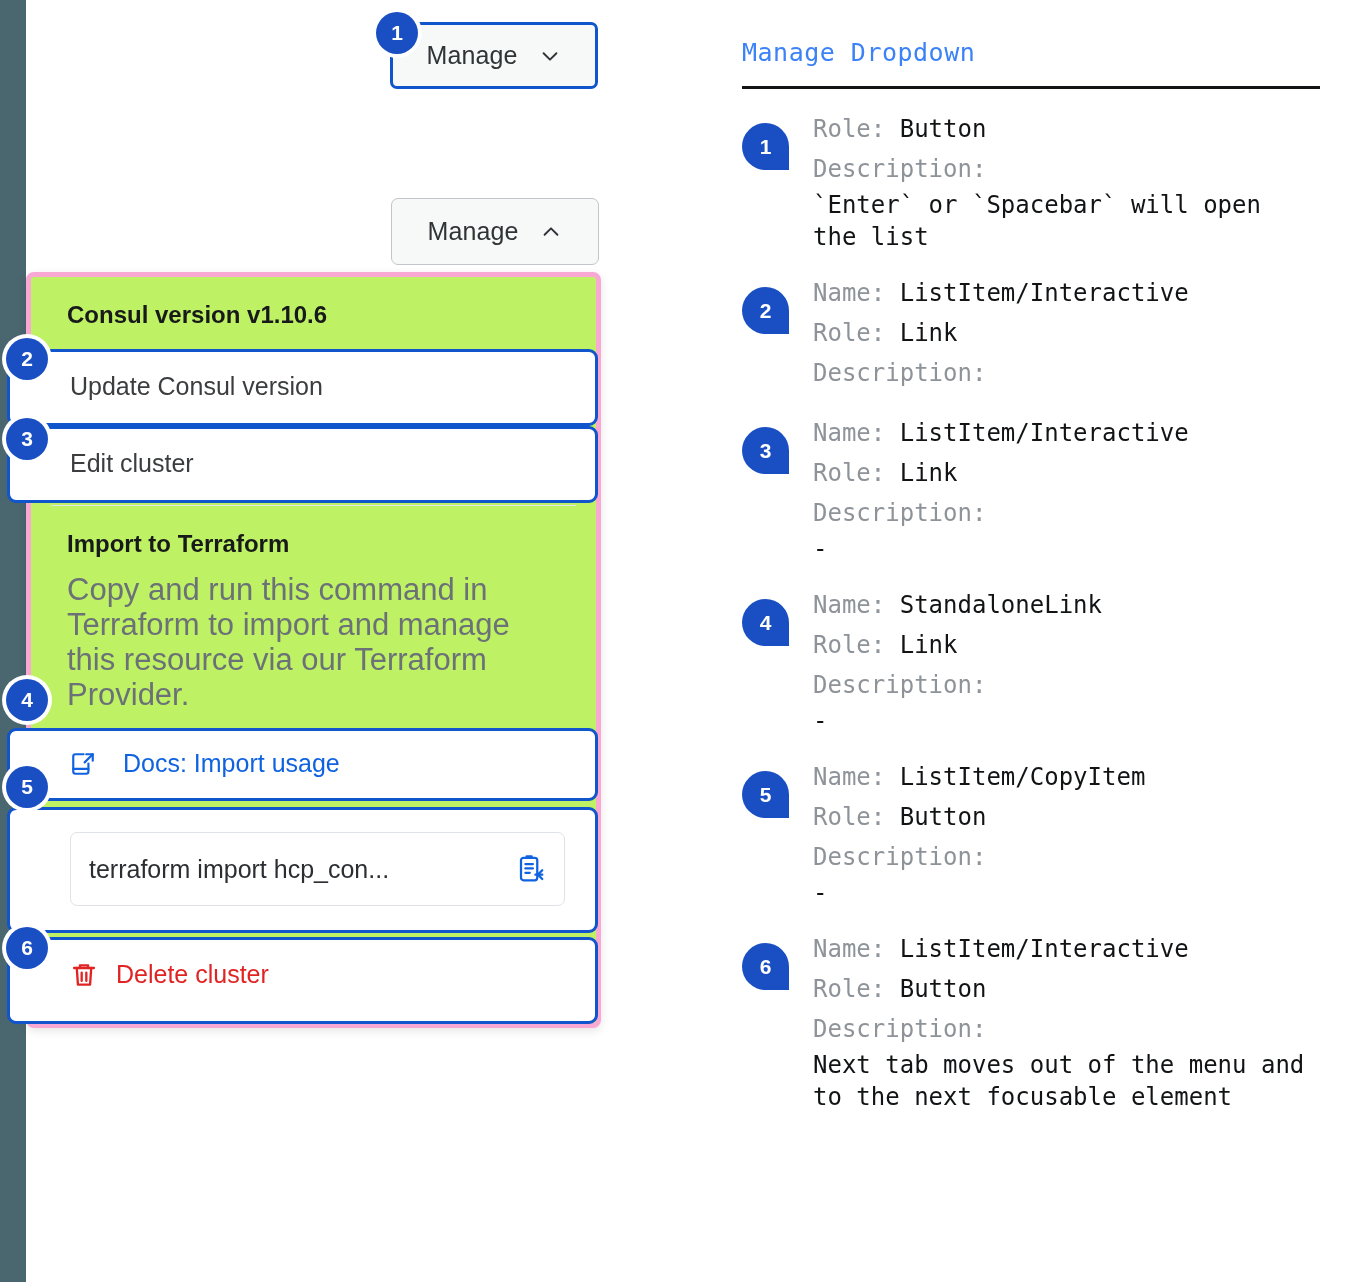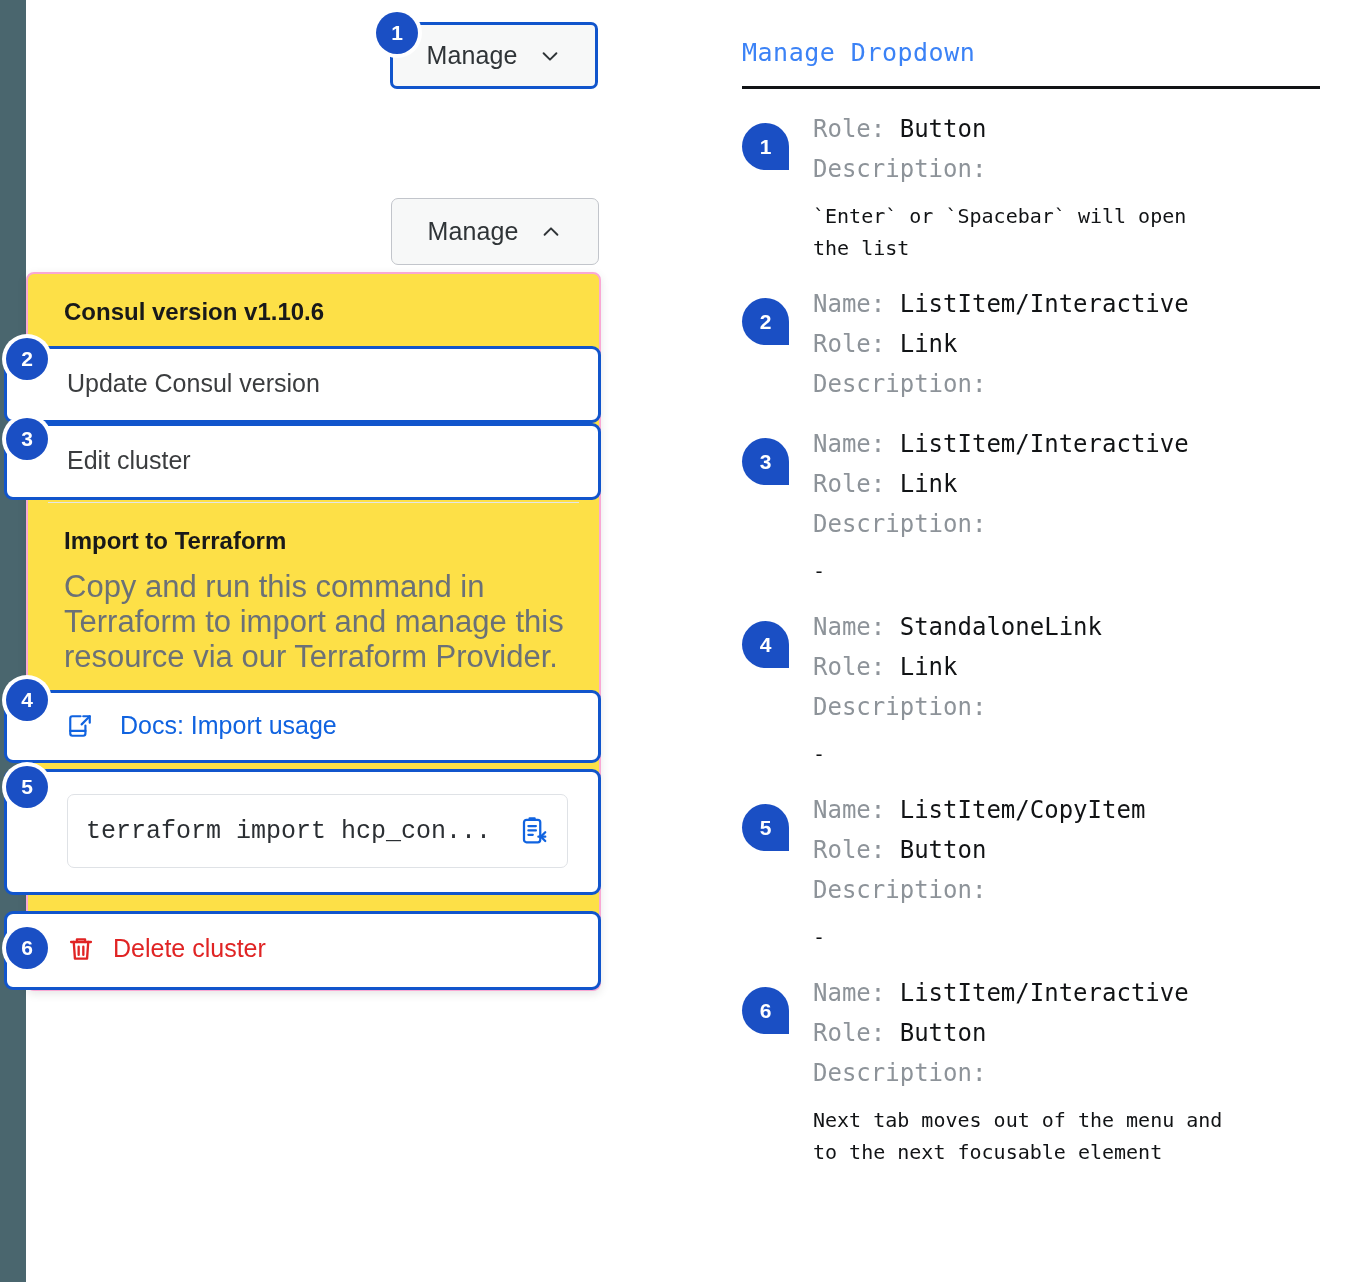--- a/index.html
+++ b/index.html
@@ -81,22 +81,22 @@
     box-shadow: 0 0 0 4px #ffffff;
     z-index: 40;
   }
 
   
   .dropdown {
     position: absolute;
     left: 26px; top: 272px;
     width: 575px;
     box-sizing: border-box;
-    background: #fde047;
-    border: 2px solid #f9a8d4;
+    background: #bef264;
+    border: 5px solid #f9a8d4;
     border-radius: 8px;
     box-shadow: 0 3px 10px rgba(0,0,0,.10);
     z-index: 10;
   }
 
   .dd-head {
     padding: 24px 34px 20px 36px;
     font-size: 24px;
     font-weight: 700;
     color: #18191a;
@@ -153,21 +153,21 @@
     box-sizing: border-box;
     border: 1px solid #dfe2e6;
     border-radius: 7px;
     height: 74px;
     display: flex;
     align-items: center;
     padding: 0 18px 0 18px;
     gap: 12px;
   }
   .code-text {
-    font-family: Liberation Mono, monospace;
+    font-family: Liberation Sans, sans-serif;
     font-size: 25px;
     color: #2b2f33;
     flex: 1;
     white-space: nowrap;
     overflow: hidden;
   }
 
   .danger {
     display: flex;
     align-items: center;
@@ -227,25 +227,24 @@
   }
   .ann-body { flex: 1 1 auto; padding-top: 4px; }
   .ann-row {
     font-size: 24px;
     line-height: 40px;
     color: #111315;
     white-space: pre-wrap;
   }
   .ann-key { color: #8d9399; }
   .ann-desc {
-    font-size: 20px;
+    font-size: 24px;
     line-height: 32px;
     color: #111315;
     white-space: pre-wrap;
-    margin-top: 11px;
   }
 </style>
 </head>
 <body>
 
 <div class="rail"></div>
 
 <div class="demo">
 
   <div class="manage-btn manage-btn--focused">
@@ -300,21 +299,21 @@
           <path d="M8.5 3V1.8h4V3"></path>
           <line x1="7.5" y1="8" x2="13.5" y2="8"></line>
           <line x1="7.5" y1="11.5" x2="13.5" y2="11.5"></line>
           <line x1="7.5" y1="15" x2="11" y2="15"></line>
           <polyline points="21,13 17.5,16.5 21,20"></polyline>
           <line x1="21" y1="16.5" x2="15.5" y2="16.5"></line>
         </svg>
       </div>
     </div>
 
-    <div class="dd-item is-focus" style="margin-top:16px;padding-top:20px;padding-bottom:24px;margin-bottom:-1px;">
+    <div class="dd-item is-focus" style="margin-top:4px;padding-top:20px;padding-bottom:32px;margin-bottom:-1px;">
       <span class="danger">
         <svg width="28" height="28" viewBox="0 0 24 24" fill="none" stroke="#e02424" stroke-width="2" stroke-linecap="round" stroke-linejoin="round">
           <polyline points="3.5,6 20.5,6"></polyline>
           <path d="M8.5 6V3.8h7V6"></path>
           <path d="M5.8 6l1 14.2h10.4L18.2 6"></path>
           <line x1="10" y1="10" x2="10" y2="17"></line>
           <line x1="14" y1="10" x2="14" y2="17"></line>
         </svg>
         <span>Delete cluster</span>
       </span>

